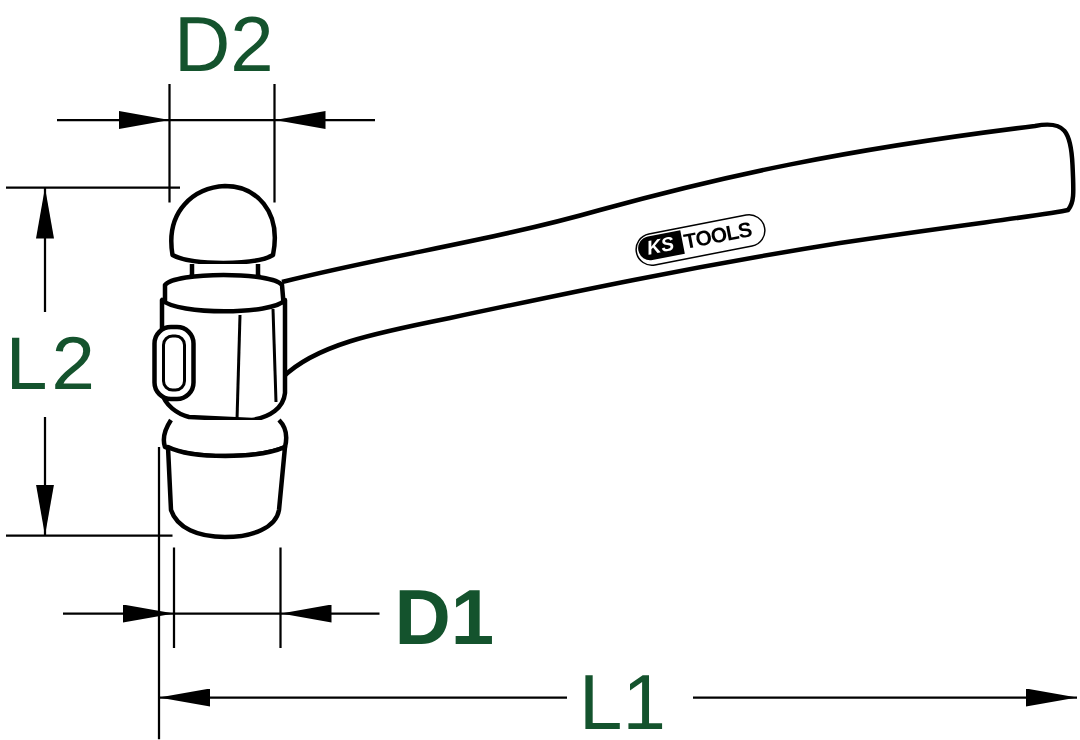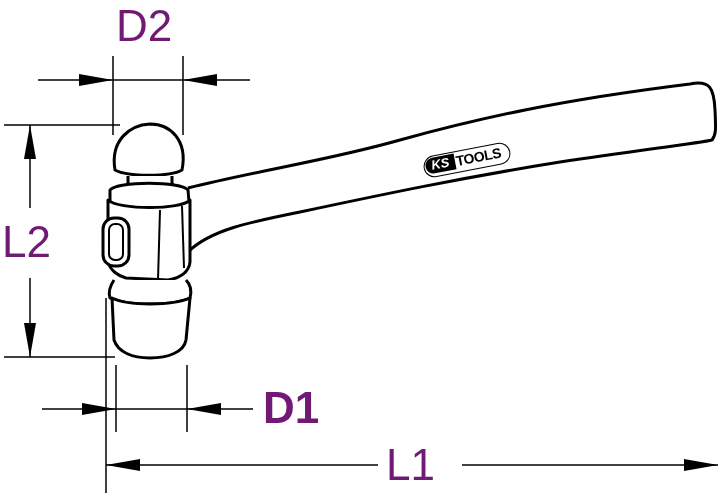--- a/index.html
+++ b/index.html
@@ -1,18 +1,18 @@
 <!DOCTYPE html>
 <html><head>
   <meta charset="utf-8">
   <style>
     html, body { margin: 0; padding: 0; background: #ffffff; }
     body { width: 720px; height: 493px; position: relative; overflow: hidden; font-family: "Liberation Sans", sans-serif; }
     svg { position: absolute; left: 0; top: 0; }
-    .lbl { position: absolute; font-family: "Liberation Sans", sans-serif; font-size: 44px; color: #701a75; line-height: 1; }
+    .lbl { position: absolute; font-family: "Liberation Sans", sans-serif; font-size: 52px; color: #14532d; line-height: 1; }
     .logo { position: absolute; left: 423px; top: 149px; width: 88px; height: 22px; transform: rotate(-11deg); transform-origin: center; }
     .logo-pill { position: absolute; left: 0; top: 0; width: 86px; height: 20px; border: 1.5px solid #000; border-radius: 11px; background: #fff; }
     .logo-ks { position: absolute; left: 2px; top: 2px; height: 16px; width: 30px; background: #000; border-radius: 8px 0 0 8px; color: #fff; font-weight: bold; font-style: italic; font-size: 13px; text-align: center; line-height: 16px; }
     .logo-tools { position: absolute; left: 33px; top: 2px; height: 16px; font-weight: bold; font-size: 14px; line-height: 16px; color: #000; letter-spacing: -0.5px; }
   </style>
 </head>
 <body>
 
 <svg width="720" height="493" viewBox="0 0 720 493" xmlns="http://www.w3.org/2000/svg">
   <defs>
@@ -72,21 +72,21 @@
     <line x1="116" y1="409" x2="187" y2="409"></line>
 
     <line x1="106" y1="298" x2="106" y2="493"></line>
 
     <line x1="378" y1="465" x2="106" y2="465" marker-end="url(#arrL)"></line>
     <line x1="462" y1="465" x2="718" y2="465" marker-end="url(#arrL)"></line>
   </g>
 </svg>
 
 <div class="lbl" style="left:116px; top:4px;">D2</div>
-<div class="lbl" style="left:2px; top:220px;">L2</div>
+<div class="lbl" style="left:2px; top:220px;font-family:Liberation Mono, monospace;">L2</div>
 <div class="lbl" style="left:263px; top:386px;font-weight:bold;">D1</div>
 <div class="lbl" style="left:386px; top:443px;">L1</div>
 
 <div class="logo">
   <div class="logo-pill"></div>
   <div class="logo-ks">KS</div>
   <div class="logo-tools">TOOLS</div>
 </div>
 
 </body></html>

